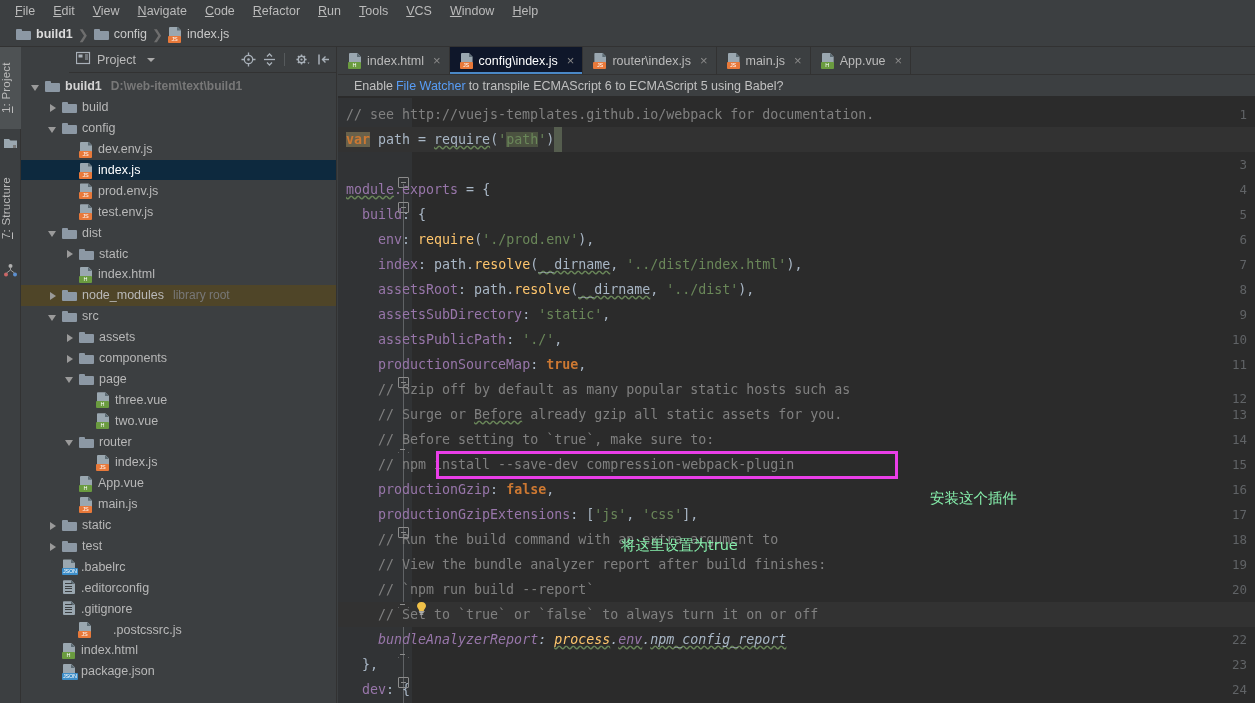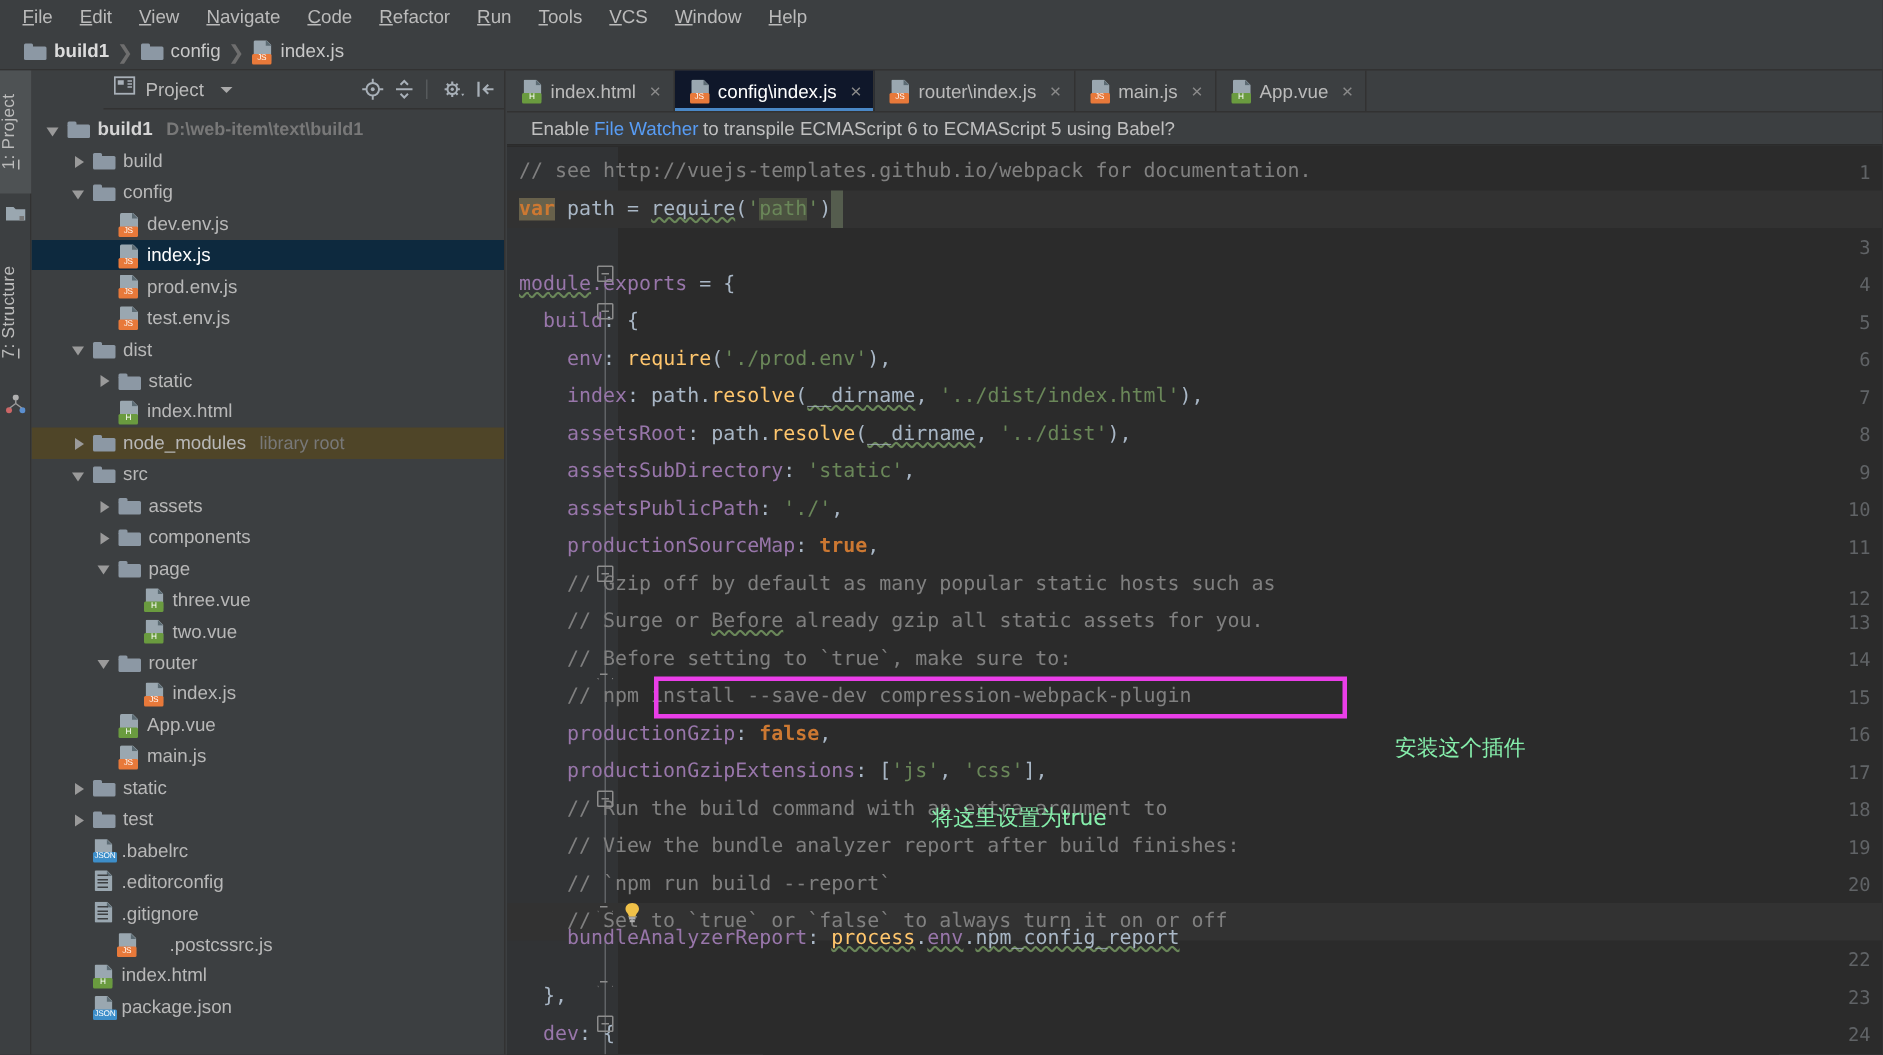--- a/index.html
+++ b/index.html
@@ -691,21 +691,21 @@
           <div class="cl" style="top: 279px;">    <span class="c-comment">// Gzip off by default as many popular static hosts such as</span></div>
           <div class="cl" style="top: 304px;">    <span class="c-comment">// Surge or <span class="u-wavy">Before</span> already gzip all static assets for you.</span></div>
           <div class="cl" style="top: 329px;">    <span class="c-comment">// Before setting to `true`, make sure to:</span></div>
           <div class="cl" style="top: 354px;">    <span class="c-comment">// npm install --save-dev compression-webpack-plugin</span></div>
           <div class="cl" style="top: 379px;">    <span class="c-prop">productionGzip</span>: <span class="c-kw">false</span>,</div>
           <div class="cl" style="top: 404px;">    <span class="c-prop">productionGzipExtensions</span>: [<span class="c-str">'js'</span>, <span class="c-str">'css'</span>],</div>
           <div class="cl" style="top: 429px;">    <span class="c-comment">// Run the build command with an extra argument to</span></div>
           <div class="cl" style="top: 454px;">    <span class="c-comment">// View the bundle analyzer report after build finishes:</span></div>
           <div class="cl" style="top: 479px;">    <span class="c-comment">// `npm run build --report`</span></div>
           <div class="cl" style="top: 504px;">    <span class="c-comment">// Set to `true` or `false` to always turn it on or off</span></div>
-          <div class="cl" style="top: 515px;">    <span class="c-prop">bundleAnalyzerReport</span>: <span class="c-fn u-wavy">process</span>.<span class="c-prop u-wavy">env</span>.<span class="c-ident u-wavy">npm_config_report</span></div>
+          <div class="cl" style="top: 529px; font-style: italic;">    <span class="c-prop">bundleAnalyzerReport</span>: <span class="c-fn u-wavy">process</span>.<span class="c-prop u-wavy">env</span>.<span class="c-ident u-wavy">npm_config_report</span></div>
           <div class="cl" style="top: 554px;">  },</div>
           <div class="cl" style="top: 579px;">  <span class="c-prop">dev</span>: {</div>
         </div>
 
       <div class="foldi start" style="top:79px;">
           <span class="box"></span>
         </div>
       <div class="foldi start" style="top:104px;">
           <span class="box"></span>
         </div>

